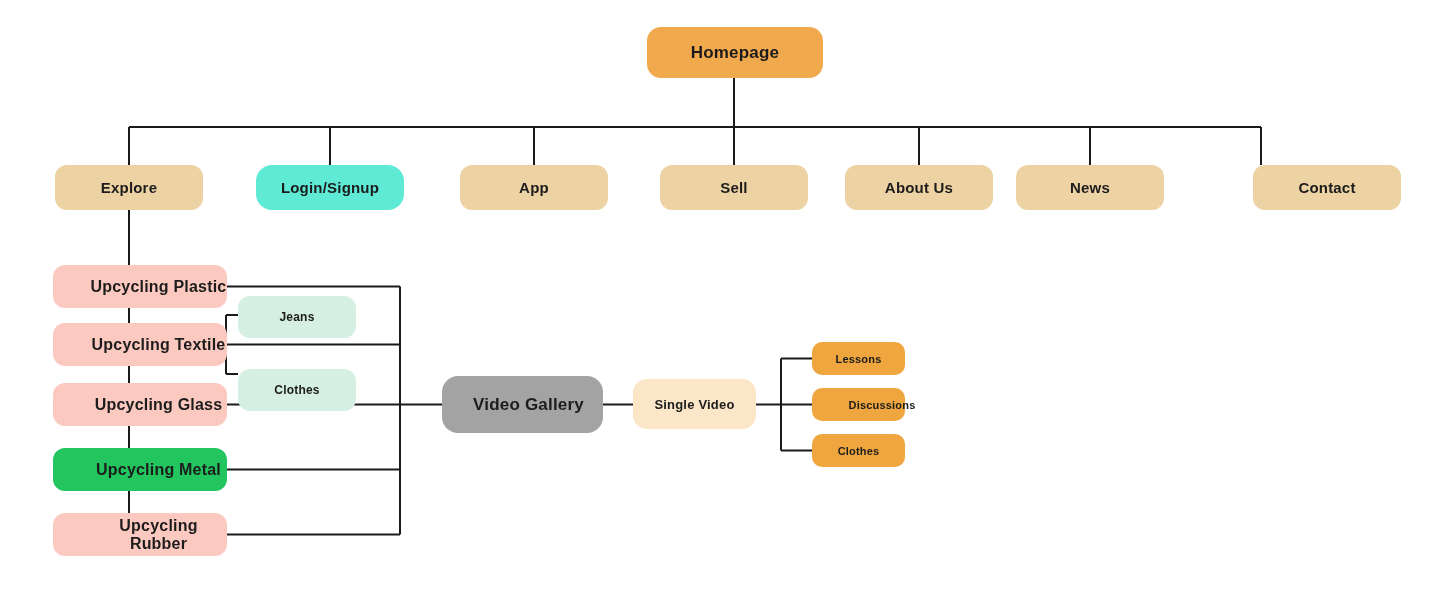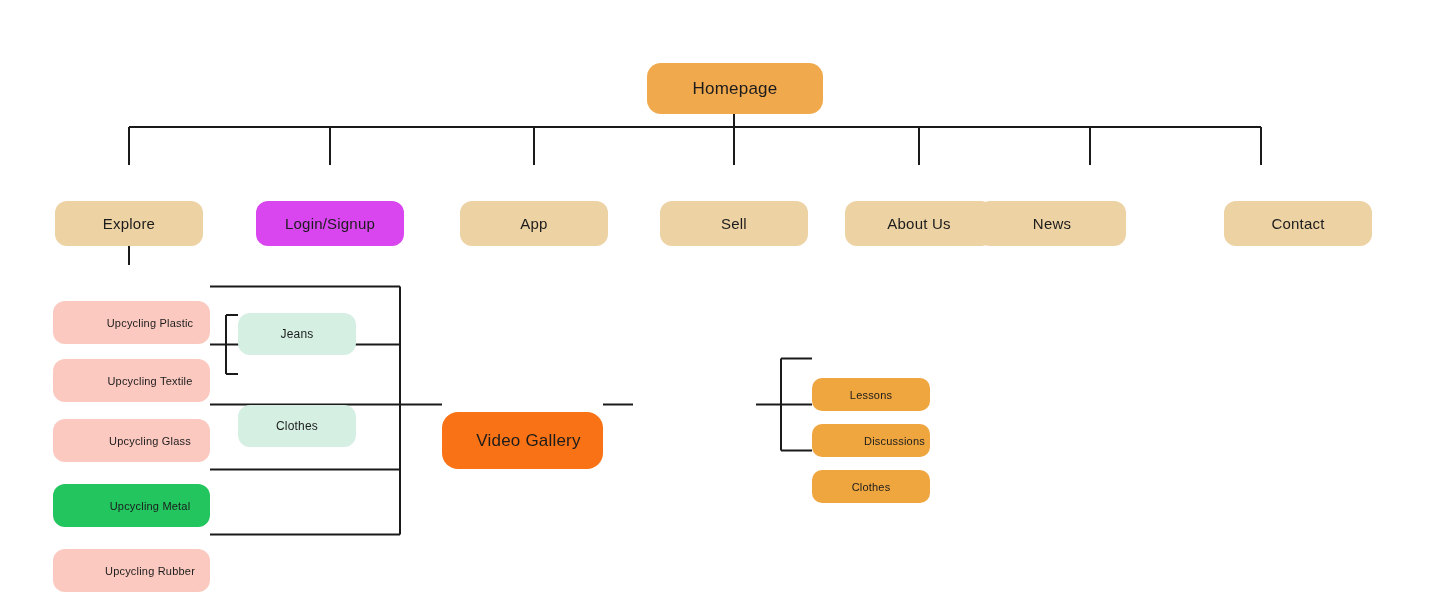--- a/index.html
+++ b/index.html
@@ -8,50 +8,50 @@
     width:1440px;height:599px;
     background:#ffffff;
     overflow:hidden;
     font-family:"Liberation Sans", sans-serif;
   }
   #wires{position:absolute;left:0;top:0;width:1440px;height:599px;}
   #wires path{fill:none;stroke:#1a1a1a;stroke-width:2;}
   .node{
     position:absolute;
     display:flex;align-items:center;justify-content:center;
-    font-weight:normal;color:#1c1c1c;text-align:center;
-    letter-spacing:.2px;box-sizing:border-box;margin-top:36px;
+    font-weight:bold;color:#1c1c1c;text-align:center;
+    letter-spacing:.2px;box-sizing:border-box;
   }
   
   #n-homepage{left:647px;top:27px;width:176px;height:51px;border-radius:14px;font-size:17px;}
   
   .nav{width:148px;height:45px;top:165px;border-radius:12px;font-size:15px;}
   #n-explore{left:55px;}
   #n-login{left:256px;}
   #n-app{left:460px;}
   #n-sell{left:660px;}
   #n-about{left:845px;}
-  #n-news{left:978px;}
-  #n-contact{left:1224px;text-align:center;}
+  #n-news{left:1016px;}
+  #n-contact{left:1253px;text-align:center;}
   
-  .upc{left:53px;width:157px;height:43px;border-radius:12px;font-size:11px;padding-left:37px;}
+  .upc{left:53px;width:174px;height:43px;border-radius:12px;font-size:16px;padding-left:37px;}
   #n-plastic{top:265px;}
   #n-textile{top:323px;}
   #n-glass{top:383px;}
   #n-metal{top:448px;}
   #n-rubber{top:513px;}
   
   .tex{left:238px;width:118px;height:42px;border-radius:12px;font-size:12px;}
-  #n-jeans{top:277px;}
+  #n-jeans{top:296px;}
   #n-clothes{top:369px;}
   
   #n-videogallery{left:442px;top:376px;width:161px;height:57px;border-radius:16px;font-size:17px;}
   #n-singlevideo{left:633px;top:379px;width:123px;height:50px;border-radius:14px;font-size:13px;}
   
-  .sv{left:812px;width:118px;height:33px;border-radius:10px;font-size:11px;}
+  .sv{left:812px;width:93px;height:33px;border-radius:10px;font-size:11px;}
   #n-lessons{top:342px;}
   #n-discussions{top:388px;padding-left:47px;}
   #n-reviews{top:434px;}
 </style>
 </head>
 <body>
 
 <div id="canvas">
 
   <svg id="wires" viewBox="0 0 1440 599" xmlns="http://www.w3.org/2000/svg">
@@ -67,35 +67,36 @@
     <path d="M400 286.5 L400 534.5" stroke="#1A1A1A"></path>
     <path d="M226 315 L226 374 M226 315 L238 315 M226 374 L238 374" stroke="#1A1A1A"></path>
     <path d="M603 404.5 L633 404.5" stroke="#1A1A1A"></path>
     <path d="M756 404.5 L812 404.5" stroke="#1A1A1A"></path>
     <path d="M781 358.5 L781 450.5 M781 358.5 L812 358.5 M781 450.5 L812 450.5" stroke="#1A1A1A"></path>
   </svg>
 
   <div class="node" id="n-homepage" style="background: rgb(241, 169, 78);">Homepage</div>
 
   <div class="node nav" id="n-explore" style="background: rgb(237, 210, 164);">Explore</div>
-  <div class="node nav" id="n-login" style="background: #d946ef;">Login/Signup</div>
+  <div class="node nav" id="n-login" style="background: #5eead4; border-radius: 16px;">Login/Signup</div>
   <div class="node nav" id="n-app" style="background: rgb(237, 210, 164);">App</div>
   <div class="node nav" id="n-sell" style="background: rgb(237, 210, 164);">Sell</div>
   <div class="node nav" id="n-about" style="background: rgb(237, 210, 164);">About Us</div>
   <div class="node nav" id="n-news" style="background: rgb(237, 210, 164);">News</div>
   <div class="node nav" id="n-contact" style="background: rgb(237, 210, 164);">Contact</div>
 
   <div class="node upc" id="n-plastic" style="background: rgb(251, 201, 192);">Upcycling Plastic</div>
   <div class="node upc" id="n-textile" style="background: rgb(251, 201, 192);">Upcycling Textile</div>
   <div class="node upc" id="n-glass" style="background: rgb(251, 201, 192);">Upcycling Glass</div>
   <div class="node upc" id="n-metal" style="background: #22c55e;">Upcycling Metal</div>
   <div class="node upc" id="n-rubber" style="background: rgb(251, 201, 192);">Upcycling Rubber</div>
 
   <div class="node tex" id="n-jeans" style="background: rgb(213, 239, 227);">Jeans</div>
   <div class="node tex" id="n-clothes" style="background: rgb(213, 239, 227);">Clothes</div>
 
-  <div class="node" id="n-videogallery" style="background: #f97316; padding-left: 12px;">Video Gallery</div>
+  <div class="node" id="n-videogallery" style="background: #a3a3a3; padding-left: 12px;">Video Gallery</div>
+  <div class="node" id="n-singlevideo" style="background: rgb(251, 230, 199);">Single Video</div>
 
   <div class="node sv" id="n-lessons" style="background: rgb(239, 166, 63);">Lessons</div>
   <div class="node sv" id="n-discussions" style="background: rgb(239, 166, 63);">Discussions</div>
   <div class="node sv" id="n-reviews" style="background: rgb(239, 166, 63);">Clothes</div>
 
 </div>
 
 </body></html>

